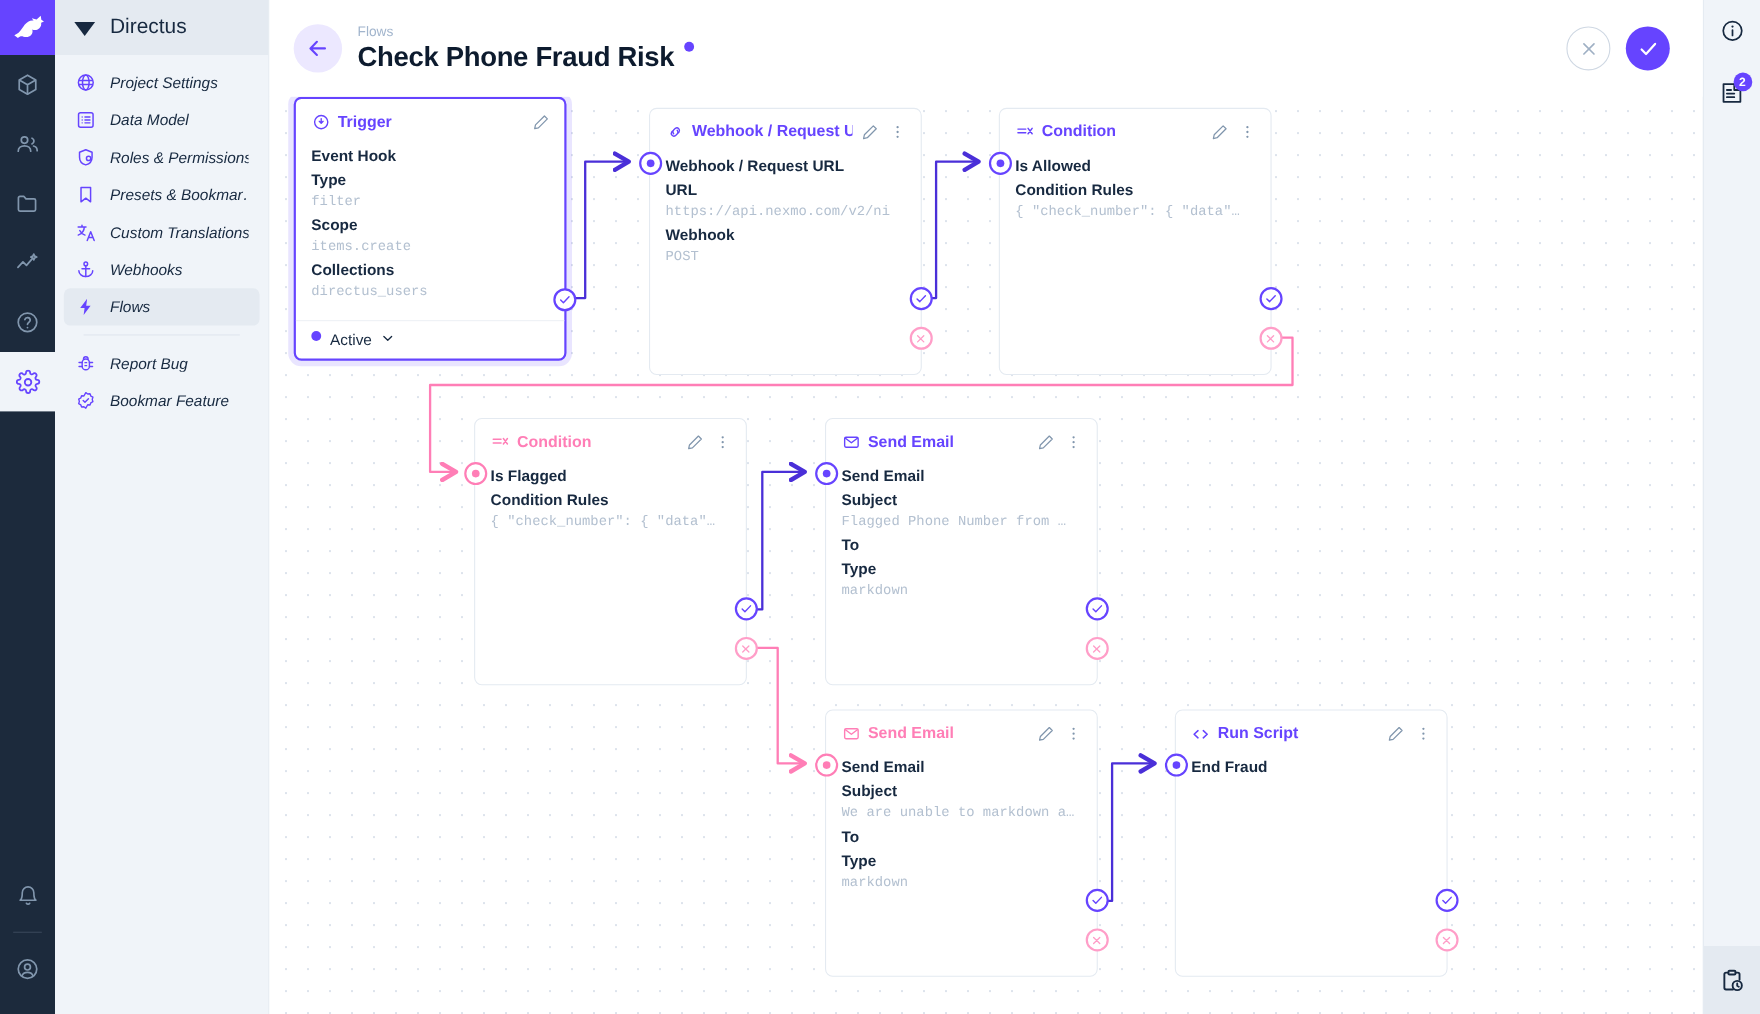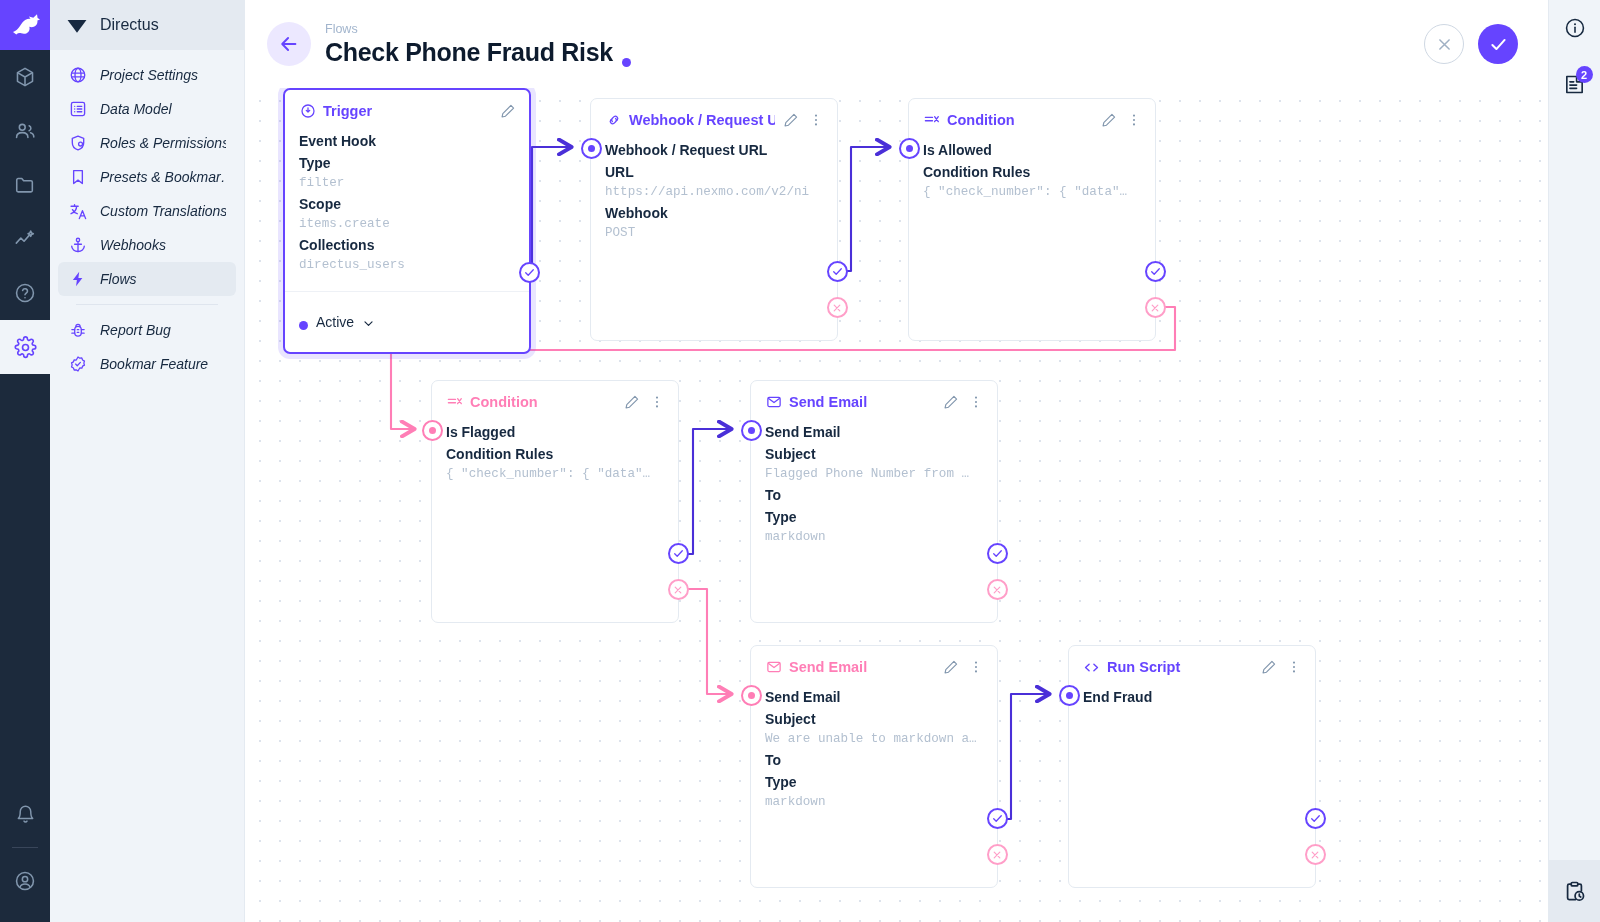--- a/index.html
+++ b/index.html
@@ -35,21 +35,21 @@
   
   .sidebar {
     width: 195px; flex: 0 0 195px; height: 922px;
     background: #f0f4f9; border-right: 1px solid #e4eaf1;
     display: flex; flex-direction: column;
   }
   .sb-head {
     height: 50px; display: flex; align-items: center; gap: 12px;
     padding: 0 16px; background: #e4eaf1;
   }
-  .sb-head-title { font-size: 16px; color: #172940; }
+  .sb-head-title { font-size: 19px; color: #172940; }
   .sb-list { padding: 8px 8px 0 8px; }
   .sb-item {
     display: flex; align-items: center; gap: 12px;
     height: 34px; padding: 0 10px; border-radius: 6px;
     font-size: 14px; color: #172940; cursor: pointer; font-style: italic;
   }
   .sb-item.selected { background: #e4eaf1; }
   .sb-item .sb-ic { width: 20px; height: 20px; display: flex; align-items: center; justify-content: center; color: #6644ff; flex: 0 0 20px; }
   .sb-label { white-space: nowrap; overflow: hidden; }
   .sb-divider { height: 1px; background: #dfe5ee; margin: 8px 18px; }
@@ -64,21 +64,21 @@
     display: flex; align-items: center; padding: 0 30px 0 22px;
   }
   .back-btn {
     width: 44px; height: 44px; border-radius: 50%;
     background: #ece8ff; color: #6644ff;
     display: flex; align-items: center; justify-content: center;
     cursor: pointer; flex: 0 0 44px;
   }
   .title-wrap { margin-left: 14px; display: flex; flex-direction: column; justify-content: center; }
   .breadcrumb { font-size: 12.5px; color: #a2b5cd; line-height: 15px; margin-bottom: 1px; }
-  .page-title-row { display: flex; align-items: flex-end; gap: 9px; }
+  .page-title-row { display: flex; align-items: flex-start; gap: 9px; }
   .page-title { font-size: 25px; font-weight: bold; color: #0d1b2e; letter-spacing: -0.3px; }
   .title-dot { width: 9px; height: 9px; border-radius: 50%; background: #6644ff; }
   .topbar-actions { margin-left: auto; display: flex; align-items: center; gap: 14px; }
   .rnd-btn { width: 40px; height: 40px; border-radius: 50%; display: flex; align-items: center; justify-content: center; cursor: pointer; }
   .rnd-btn.ghost { border: 1.6px solid #cfd8e3; color: #9fb0c4; background: #fff; }
   .rnd-btn.primary { background: #6644ff; color: #fff; }
 
   
   .canvas {
     position: absolute; left: 0; top: 88px; right: 0; bottom: 0;
@@ -109,22 +109,22 @@
   .node-title { font-size: 14.5px; font-weight: bold; flex: 1 1 auto; white-space: nowrap; overflow: hidden; }
   .node-title.purple, .hd-ic.purple { color: #6644ff; }
   .node-title.pink, .hd-ic.pink { color: #ff7eb6; }
   .hd-btn { width: 18px; height: 18px; display:flex; align-items:center; justify-content:center; color:#8196ad; cursor:pointer; flex: 0 0 18px; }
   .node-body { padding: 4px 12px 10px 14px; }
   .kv-name { font-size: 14px; font-weight: bold; color: #172940; line-height: 22px; white-space: nowrap; overflow: hidden; }
   .kv-key  { font-size: 14px; font-weight: bold; color: #172940; line-height: 22px; }
   .kv-val  { font-family: "Liberation Mono", monospace; font-size: 12.6px; color: #b3c0d0; line-height: 19px; white-space: nowrap; overflow: hidden; }
   .node-foot {
     border-top: 1px solid #eef1f6; margin-top: 6px;
-    display: flex; align-items: flex-end; gap: 8px;
-    padding: 22px 14px; font-size: 14px; color: #172940;
+    display: flex; align-items: flex-start; gap: 8px;
+    padding: 9px 14px; font-size: 14px; color: #172940;
   }
   .status-dot { width: 9px; height: 9px; border-radius: 50%; background: #6644ff; }
 
   
   .port { position: absolute; width: 21px; height: 21px; border-radius: 50%; background:#fff;
           display:flex; align-items:center; justify-content:center; z-index: 14; cursor: pointer; }
   .port.in      { left: -10.5px; border: 2px solid #6644ff; }
   .port.in.pink { border-color: #ff7eb6; }
   .port.in i { width: 7px; height: 7px; border-radius: 50%; background: #6644ff; display:block; }
   .port.in.pink i { background: #ff7eb6; }
@@ -372,21 +372,21 @@
 
           <path d="M900,219 H930 V262 H146 V341 H170" fill="none" stroke="#ff7eb6" stroke-width="2.1" stroke-linejoin="round" marker-end="url(#ar-k)"></path>
 
           <path d="M424,466 H448 V341 H487" fill="none" stroke="#4a2fd8" stroke-width="2.1" stroke-linejoin="round" marker-end="url(#ar-p)"></path>
 
           <path d="M424,501 H462 V606 H487" fill="none" stroke="#ff7eb6" stroke-width="2.1" stroke-linejoin="round" marker-end="url(#ar-k)"></path>
 
           <path d="M742,731 H766 V606 H805" fill="none" stroke="#4a2fd8" stroke-width="2.1" stroke-linejoin="round" marker-end="url(#ar-p)"></path>
         </svg>
 
-        <div class="node trigger" style="left:22px; top:0px;margin-left:16px;">
+        <div class="node trigger" style="left:22px; top:0px;">
           <div class="node-head">
             <span class="hd-ic purple">
               <svg width="16" height="16" viewBox="0 0 24 24" fill="none" stroke="currentColor" stroke-width="1.9">
                 <circle cx="12" cy="12" r="9"></circle>
                   <path d="M12 7.2v6.2M9.4 11l2.6 2.6L14.6 11" stroke-linecap="round" stroke-linejoin="round"></path>
               </svg>
             </span>
             <span class="node-title purple">Trigger</span>
             <span class="hd-btn">
               <svg width="16" height="16" viewBox="0 0 24 24" fill="none" stroke="currentColor" stroke-width="1.7" stroke-linejoin="round">

